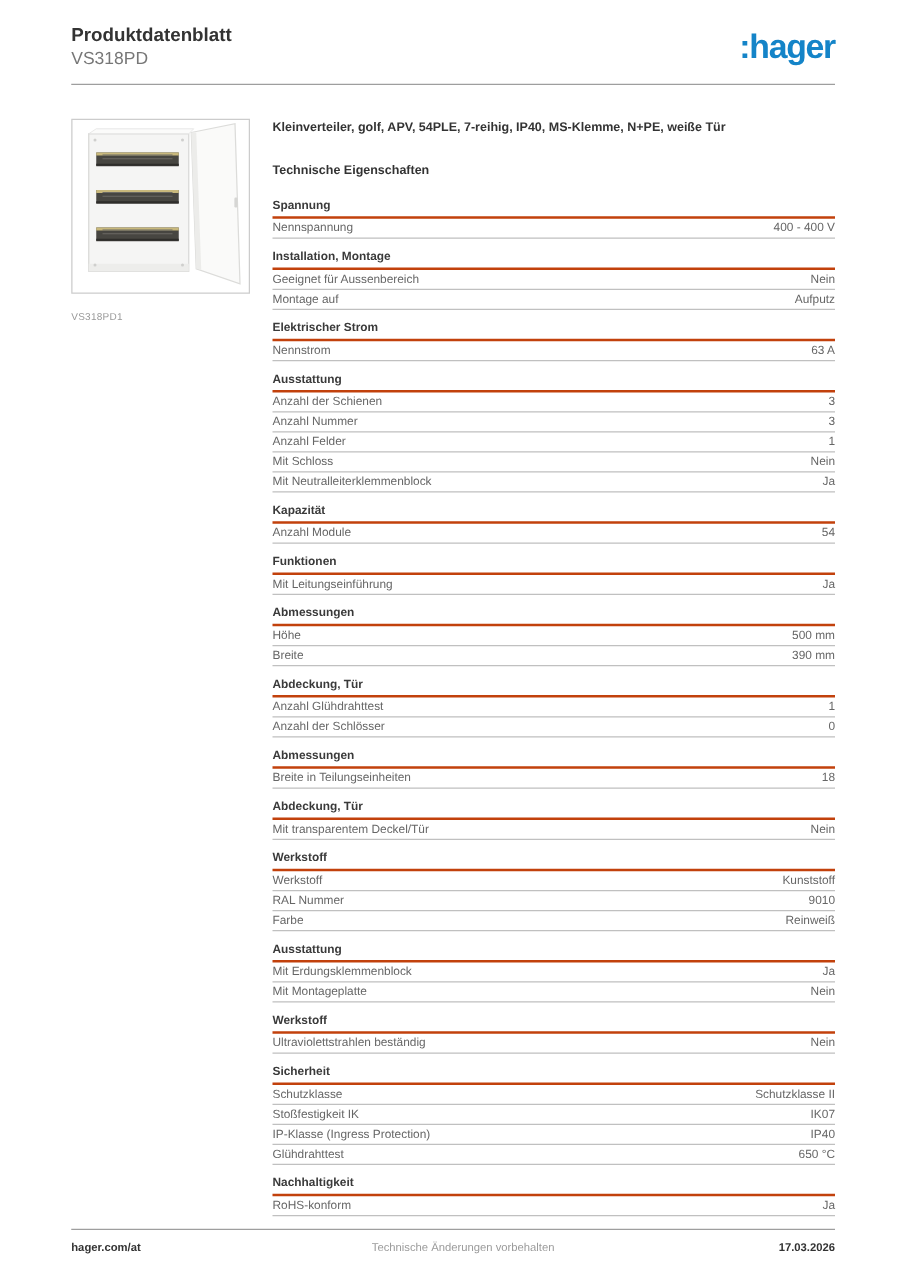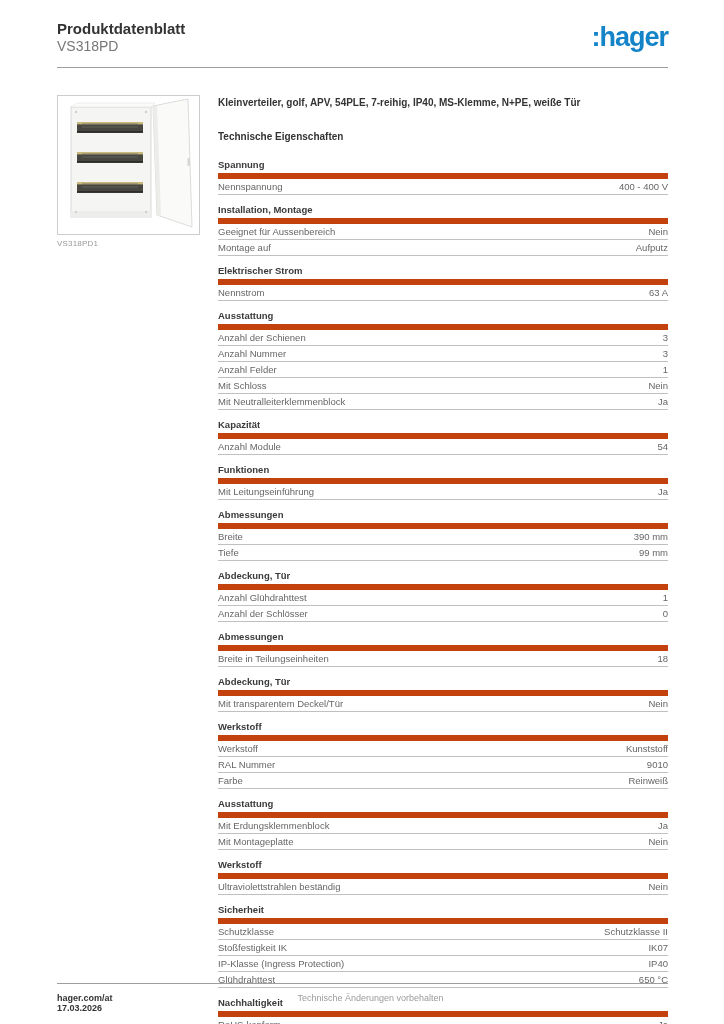--- a/index.html
+++ b/index.html
@@ -13,43 +13,43 @@
     display:flex; justify-content:space-between; align-items:flex-start;
     border-bottom:1px solid #9e9e9e; padding-bottom:14px;
   }
   .doc-type { font-size:15px; font-weight:bold; color:#333; line-height:18px; }
   .product-code { font-size:14px; color:#777; line-height:17px; }
   .logo { font-size:27px; font-weight:bold; color:#1484c8; letter-spacing:-1px; line-height:30px; margin-top:2px; }
   
   .content { position:absolute; left:57px; top:95px; width:611px; display:flex; }
   .left-col { width:143px; margin-right:18px; flex:none; }
   .photo-frame { width:143px; height:140px; border:1px solid #ccc; background:#fff; }
-  .photo-caption { margin-top:4px; font-size:8px; color:#999; letter-spacing:0.2px; }
+  .photo-caption { margin-top:14px; font-size:8px; color:#999; letter-spacing:0.2px; }
   .right-col { flex:1; min-width:0; }
   .description { font-size:10px; font-weight:bold; color:#333; line-height:12px; margin-top:2px; }
   .tech-heading { font-size:10px; font-weight:bold; color:#333; line-height:12px; margin-top:22px; }
   .spec-table { margin-top:16px; }
   .spec-section { margin-top:9px; }
   .spec-section:first-child { margin-top:0; }
   .section-title {
     font-size:9.5px; font-weight:bold; color:#3a3a3a; line-height:10px;
-    padding:1px 0 3px; border-bottom:6px solid #c2410c;
+    padding:1px 0 3px; border-bottom:2px solid #c2410c;
   }
   .spec-row {
     display:flex; justify-content:space-between; align-items:flex-start;
     font-size:9.5px; color:#666; line-height:11px;
     padding:2px 0 2px; border-bottom:1px solid #c0c0c0;
   }
   .row-label { text-align:left; padding-right:8px; }
   .row-value { text-align:right; white-space:pre-line; }
   
   .footer {
     position:absolute; left:57px; right:56px; top:983px;
     border-top:1px solid #9e9e9e; padding-top:9px;
-    display:flex; justify-content:space-between; align-items:baseline;flex-direction:column;
+    display:flex; justify-content:space-between; align-items:baseline;
   }
   .footer-left { font-size:9px; font-weight:bold; color:#333; }
   .footer-center { font-size:9px; color:#9b9b9b; position:absolute; left:16px; right:0; text-align:center; top:9px; }
   .footer-right { font-size:9px; font-weight:bold; color:#333; }
 </style>
 </head>
 <body>
 
 <div class="page">
 
@@ -191,30 +191,30 @@
   <div class="spec-row">
     <div class="row-label">Mit Leitungseinführung</div>
     <div class="row-value">Ja</div>
   </div>
 </div>
   </div>
 
   <div class="spec-section">
     <div class="section-title">Abmessungen</div>
     <div>
+  <div class="spec-row">
+    <div class="row-label">Höhe</div>
+    <div class="row-value">500 mm</div>
+  </div>
 
   <div class="spec-row">
     <div class="row-label">Breite</div>
     <div class="row-value">390 mm</div>
   </div>
 
-  <div class="spec-row">
-    <div class="row-label">Tiefe</div>
-    <div class="row-value">99 mm</div>
-  </div>
 </div>
   </div>
 
   <div class="spec-section">
     <div class="section-title">Abdeckung, Tür</div>
     <div>
   <div class="spec-row">
     <div class="row-label">Anzahl Glühdrahttest</div>
     <div class="row-value">1</div>
   </div>

